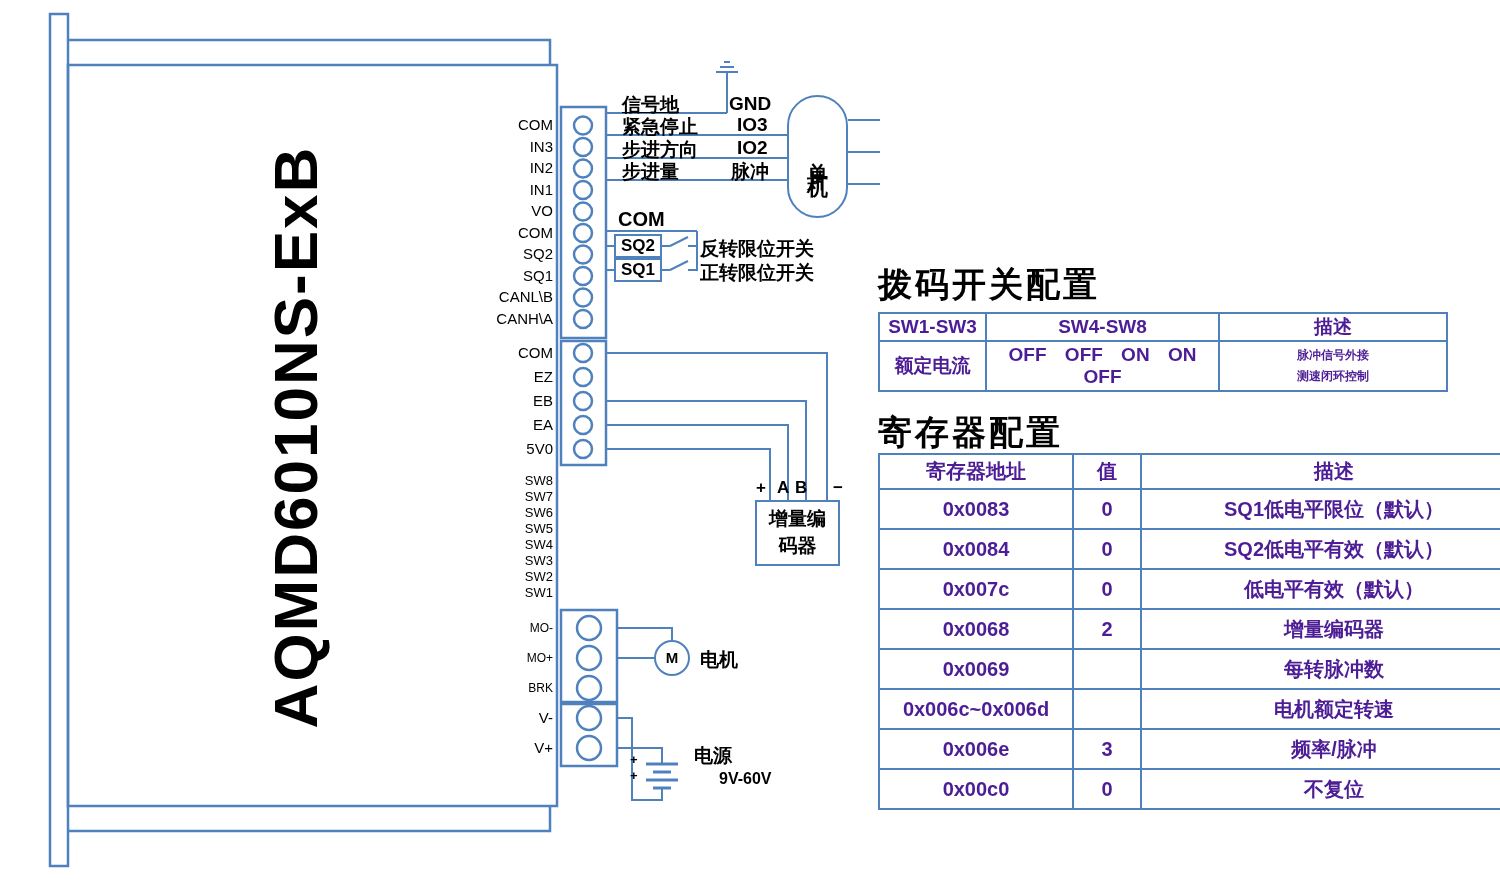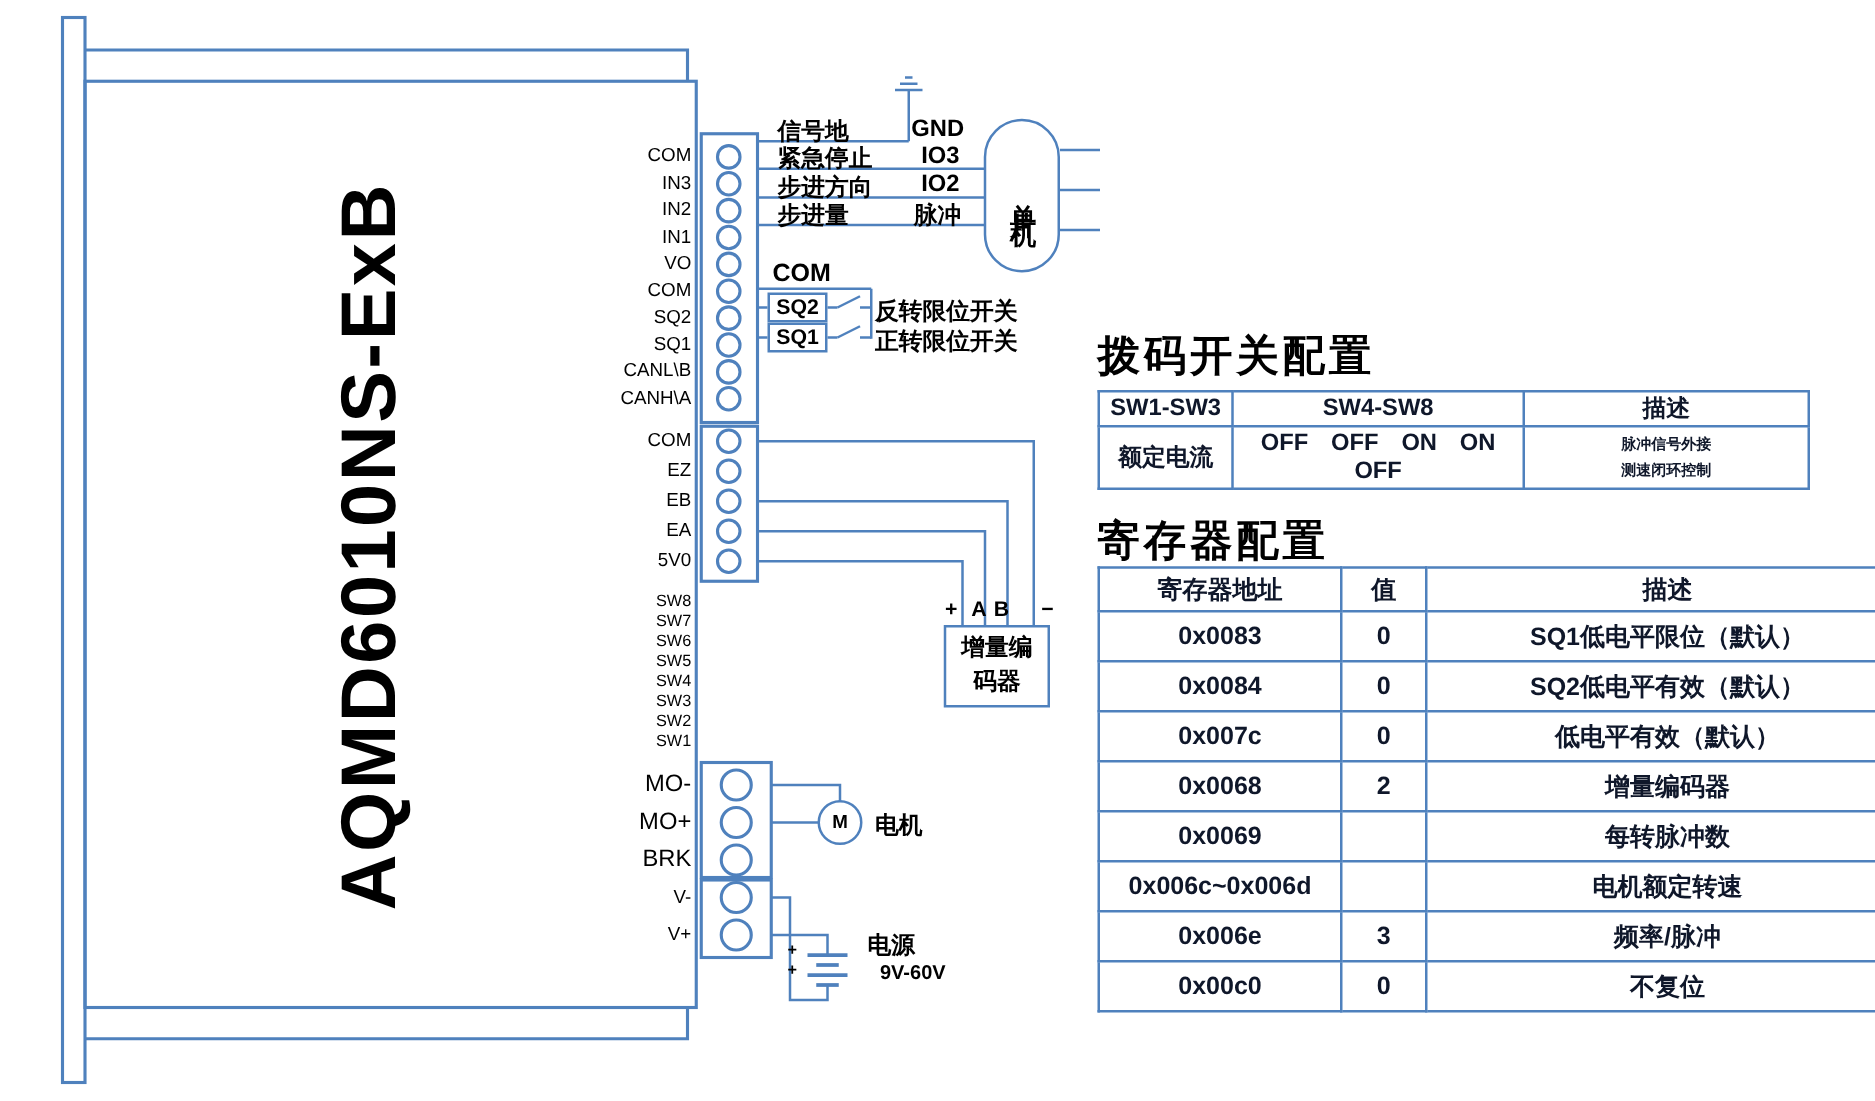--- a/index.html
+++ b/index.html
@@ -13,21 +13,21 @@
 
   .model{position:absolute;left:-35px;top:389px;width:660px;height:96px;
          transform:rotate(-90deg);display:flex;align-items:center;justify-content:center;
          font-size:62px;font-weight:600;letter-spacing:2px;}
 
   .term-col{position:absolute;display:flex;flex-direction:column;align-items:flex-end;width:95px;left:458px;}
   .term-col span{display:block;white-space:nowrap;}
   #col1{top:114px;}      #col1 span{height:21.5px;line-height:21.5px;font-size:15px;}
   #col2{top:341px;}      #col2 span{height:24px;line-height:24px;font-size:15px;}
   #coldip{top:473px;}    #coldip span{height:16px;line-height:16px;font-size:13px;}
-  #col3{top:613px;}      #col3 span{height:30px;line-height:30px;font-size:19px;}
+  #col3{top:613px;}      #col3 span{height:30px;line-height:30px;font-size:12px;}
   #col4{top:703px;}      #col4 span{height:30px;line-height:30px;font-size:15px;}
 
   .sq-box{position:absolute;left:614px;width:48px;height:24px;border:2px solid #4f81bd;
           background:#fff;display:flex;align-items:center;justify-content:center;
           font-weight:bold;font-size:17px;box-sizing:border-box;}
 
   .mcu{position:absolute;left:787px;top:95px;width:61px;height:123px;border:2.5px solid #4f81bd;
        border-radius:31px;background:#fff;display:flex;align-items:center;justify-content:center;
        box-sizing:border-box;}
   .mcu span{writing-mode:vertical-rl;text-orientation:upright;font-size:21px;font-weight:600;letter-spacing:7px;}
@@ -35,21 +35,21 @@
   .enc-box{position:absolute;left:755px;top:500px;width:85px;height:66px;border:2px solid #4f81bd;
            background:#fff;box-sizing:border-box;display:flex;align-items:center;justify-content:center;
            text-align:center;font-size:19px;font-weight:600;line-height:1.4;padding:0 9px;}
 
   .enc-pin{font-weight:bold;font-size:17px;}
 
   .tbl-title{position:absolute;font-size:34px;font-weight:bold;letter-spacing:3px;}
 
   table.dtable{position:absolute;border-collapse:collapse;table-layout:fixed;background:#fff;}
   table.dtable td{border:2px solid #4f81bd;text-align:center;vertical-align:middle;
-                  font-weight:bold;color:#0f172a;padding:0;overflow:hidden;}
+                  font-weight:bold;color:#4c1d95;padding:0;overflow:hidden;}
   #dipTable{left:878px;top:312px;width:570px;}
   #dipTable .hrow td{height:26px;font-size:19px;}
   #dipTable .drow td{height:48px;font-size:19px;}
   #dipTable .desc div{line-height:21px;font-size:12px;}
   .sw-values{word-spacing:13px;}
   #regTable{left:878px;top:453px;width:650px;}
   #regTable .hrow td{height:33px;font-size:20px;}
   #regTable tr.r td{height:38px;font-size:20px;}
 </style>
 </head>
@@ -180,21 +180,21 @@
   <div class="term-col" id="col3">
     <span>MO-</span>
     <span>MO+</span>
     <span>BRK</span>
   </div>
   <div class="term-col" id="col4">
     <span>V-</span>
     <span>V+</span>
   </div>
 
-  <div class="lbl cn" style="left:622px;top:92px;">信号地</div>
+  <div class="lbl cn" style="left:622px;top:92px;text-decoration:underline;">信号地</div>
   <div class="lbl pin" style="left:729px;top:93px;">GND</div>
   <div class="lbl cn" style="left:622px;top:114px;">紧急停止</div>
   <div class="lbl pin" style="left:737px;top:114px;">IO3</div>
   <div class="lbl cn" style="left:622px;top:137px;">步进方向</div>
   <div class="lbl pin" style="left:737px;top:137px;">IO2</div>
   <div class="lbl cn" style="left:622px;top:159px;">步进量</div>
   <div class="lbl cn" style="left:731px;top:159px;">脉冲</div>
 
   <div class="mcu">
     <span>单片机</span>
@@ -217,21 +217,21 @@
   <div class="enc-box">
     <span>增量编码器</span>
   </div>
 
   <div class="lbl" style="left:660px;top:647px;width:24px;height:22px;line-height:22px;text-align:center;font-size:15px;font-weight:bold;">M</div>
   <div class="lbl cn" style="left:700px;top:647px;">电机</div>
 
   <div class="lbl" style="left:630px;top:752px;font-size:13px;font-weight:bold;">+</div>
   <div class="lbl" style="left:630px;top:768px;font-size:13px;font-weight:bold;">+</div>
   <div class="lbl cn" style="left:694px;top:743px;">电源</div>
-  <div class="lbl" style="left:704px;top:770px;font-size:16px;font-weight:bold;">9V-60V</div>
+  <div class="lbl" style="left:719px;top:770px;font-size:16px;font-weight:bold;">9V-60V</div>
 
   <div class="tbl-title" style="left:878px;top:262px;">拨码开关配置</div>
   <table class="dtable" id="dipTable">
     <colgroup>
         <col style="width:107px">
         <col style="width:233px">
         <col>
       </colgroup>
     <tbody>
         <tr class="hrow">

